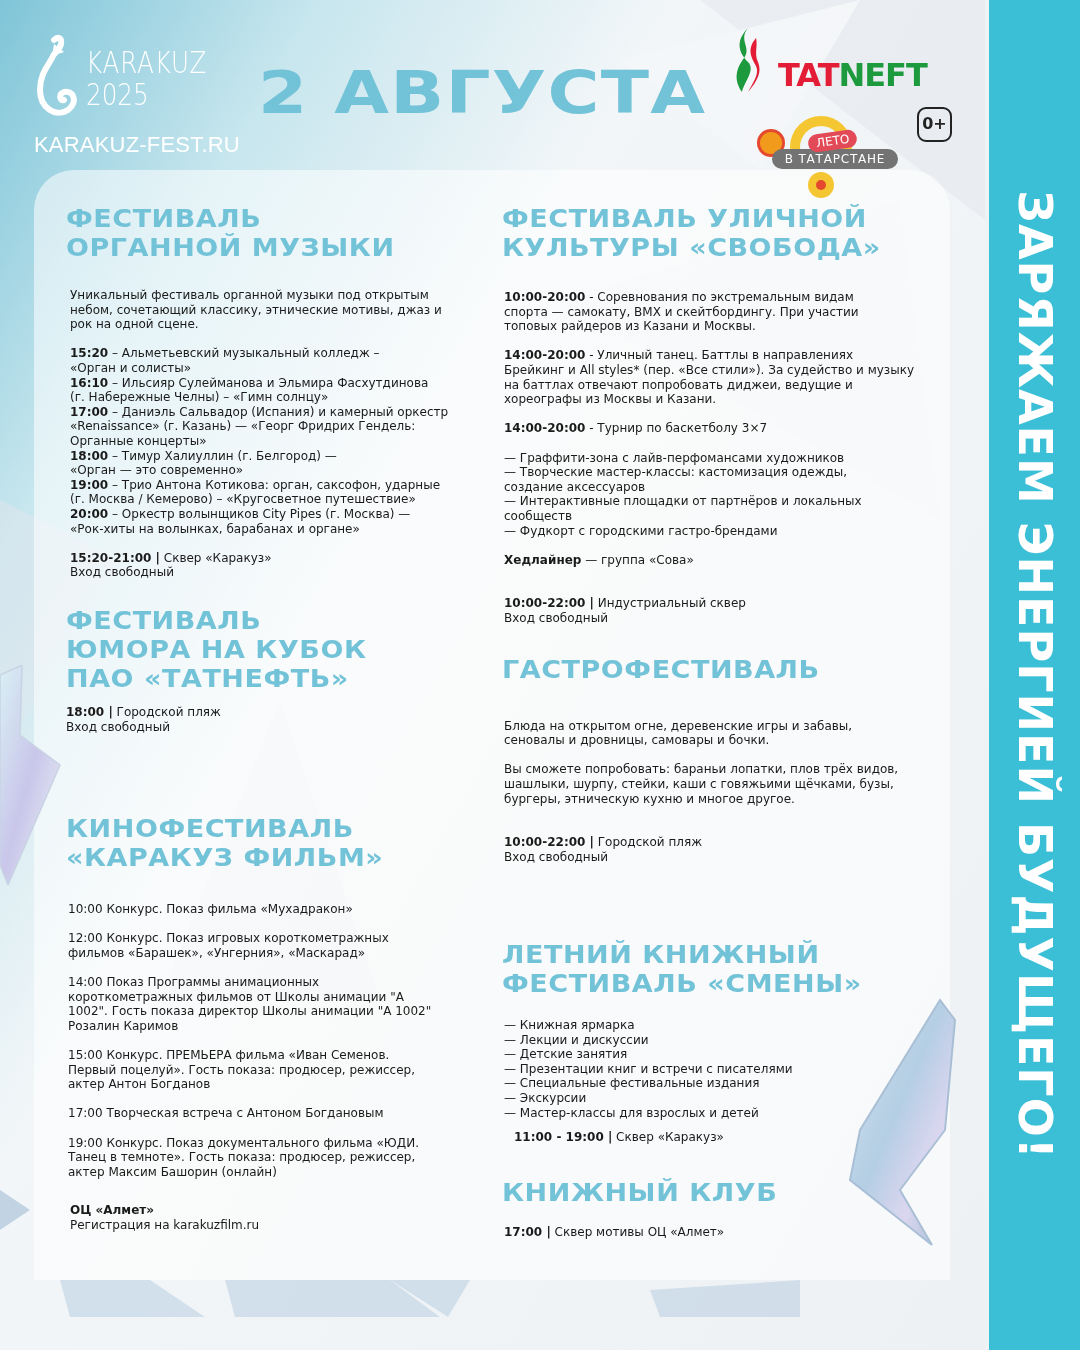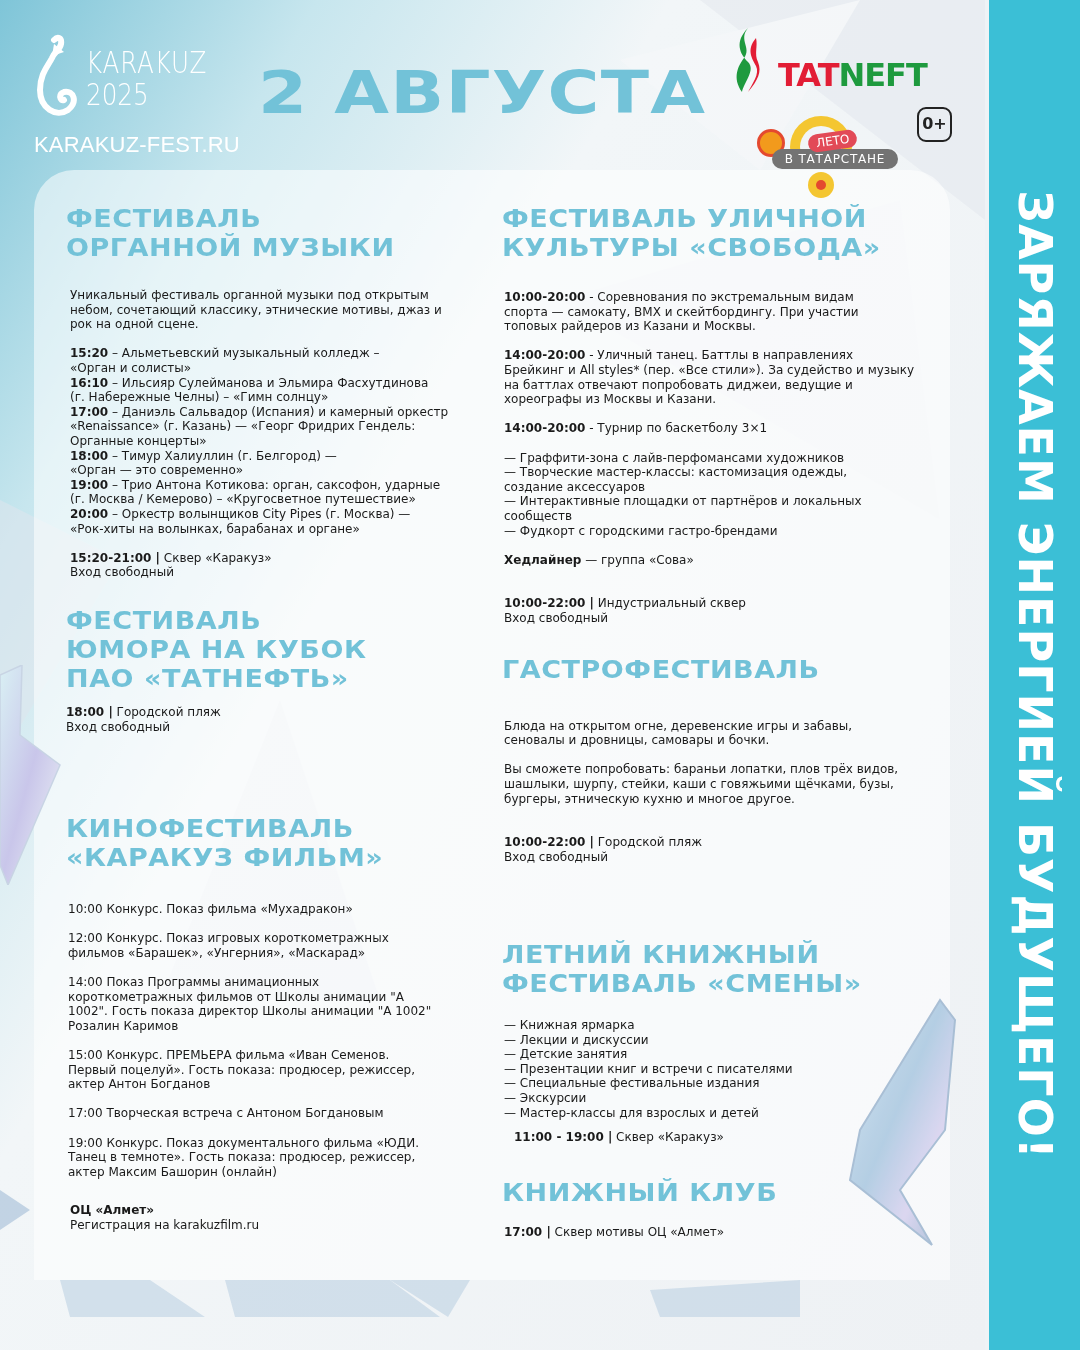--- a/index.html
+++ b/index.html
@@ -279,21 +279,21 @@
     <div style="margin-top:28px;margin-left:2px">
       <div class="p"><b>10:00-20:00</b><span> - Соревнования по экстремальным видам
 спорта — самокату, BMX и скейтбордингу. При участии
 топовых райдеров из Казани и Москвы.</span></div>
       <div class="gap"></div>
       <div class="p"><b>14:00-20:00</b><span> - Уличный танец. Баттлы в направлениях
 Брейкинг и All styles* </span><span class="small">(пер. «Все стили»).</span><span> За судейство и музыку
 на баттлах отвечают попробовать диджеи, ведущие и
 хореографы из Москвы и Казани.</span></div>
       <div class="gap"></div>
-      <div class="p"><b>14:00-20:00</b><span> - Турнир по баскетболу 3×1</span></div>
+      <div class="p"><b>14:00-20:00</b><span> - Турнир по баскетболу 3×7</span></div>
       <div class="gap"></div>
       <div class="p">— Граффити-зона с лайв-перфомансами художников
 — Творческие мастер-классы: кастомизация одежды,
 создание аксессуаров
 — Интерактивные площадки от партнёров и локальных
 сообществ
 — Фудкорт с городскими гастро-брендами</div>
       <div class="gap"></div>
       <div class="p"><b>Хедлайнер</b><span> — группа «Сова»</span></div>
       <div class="gap"></div>

